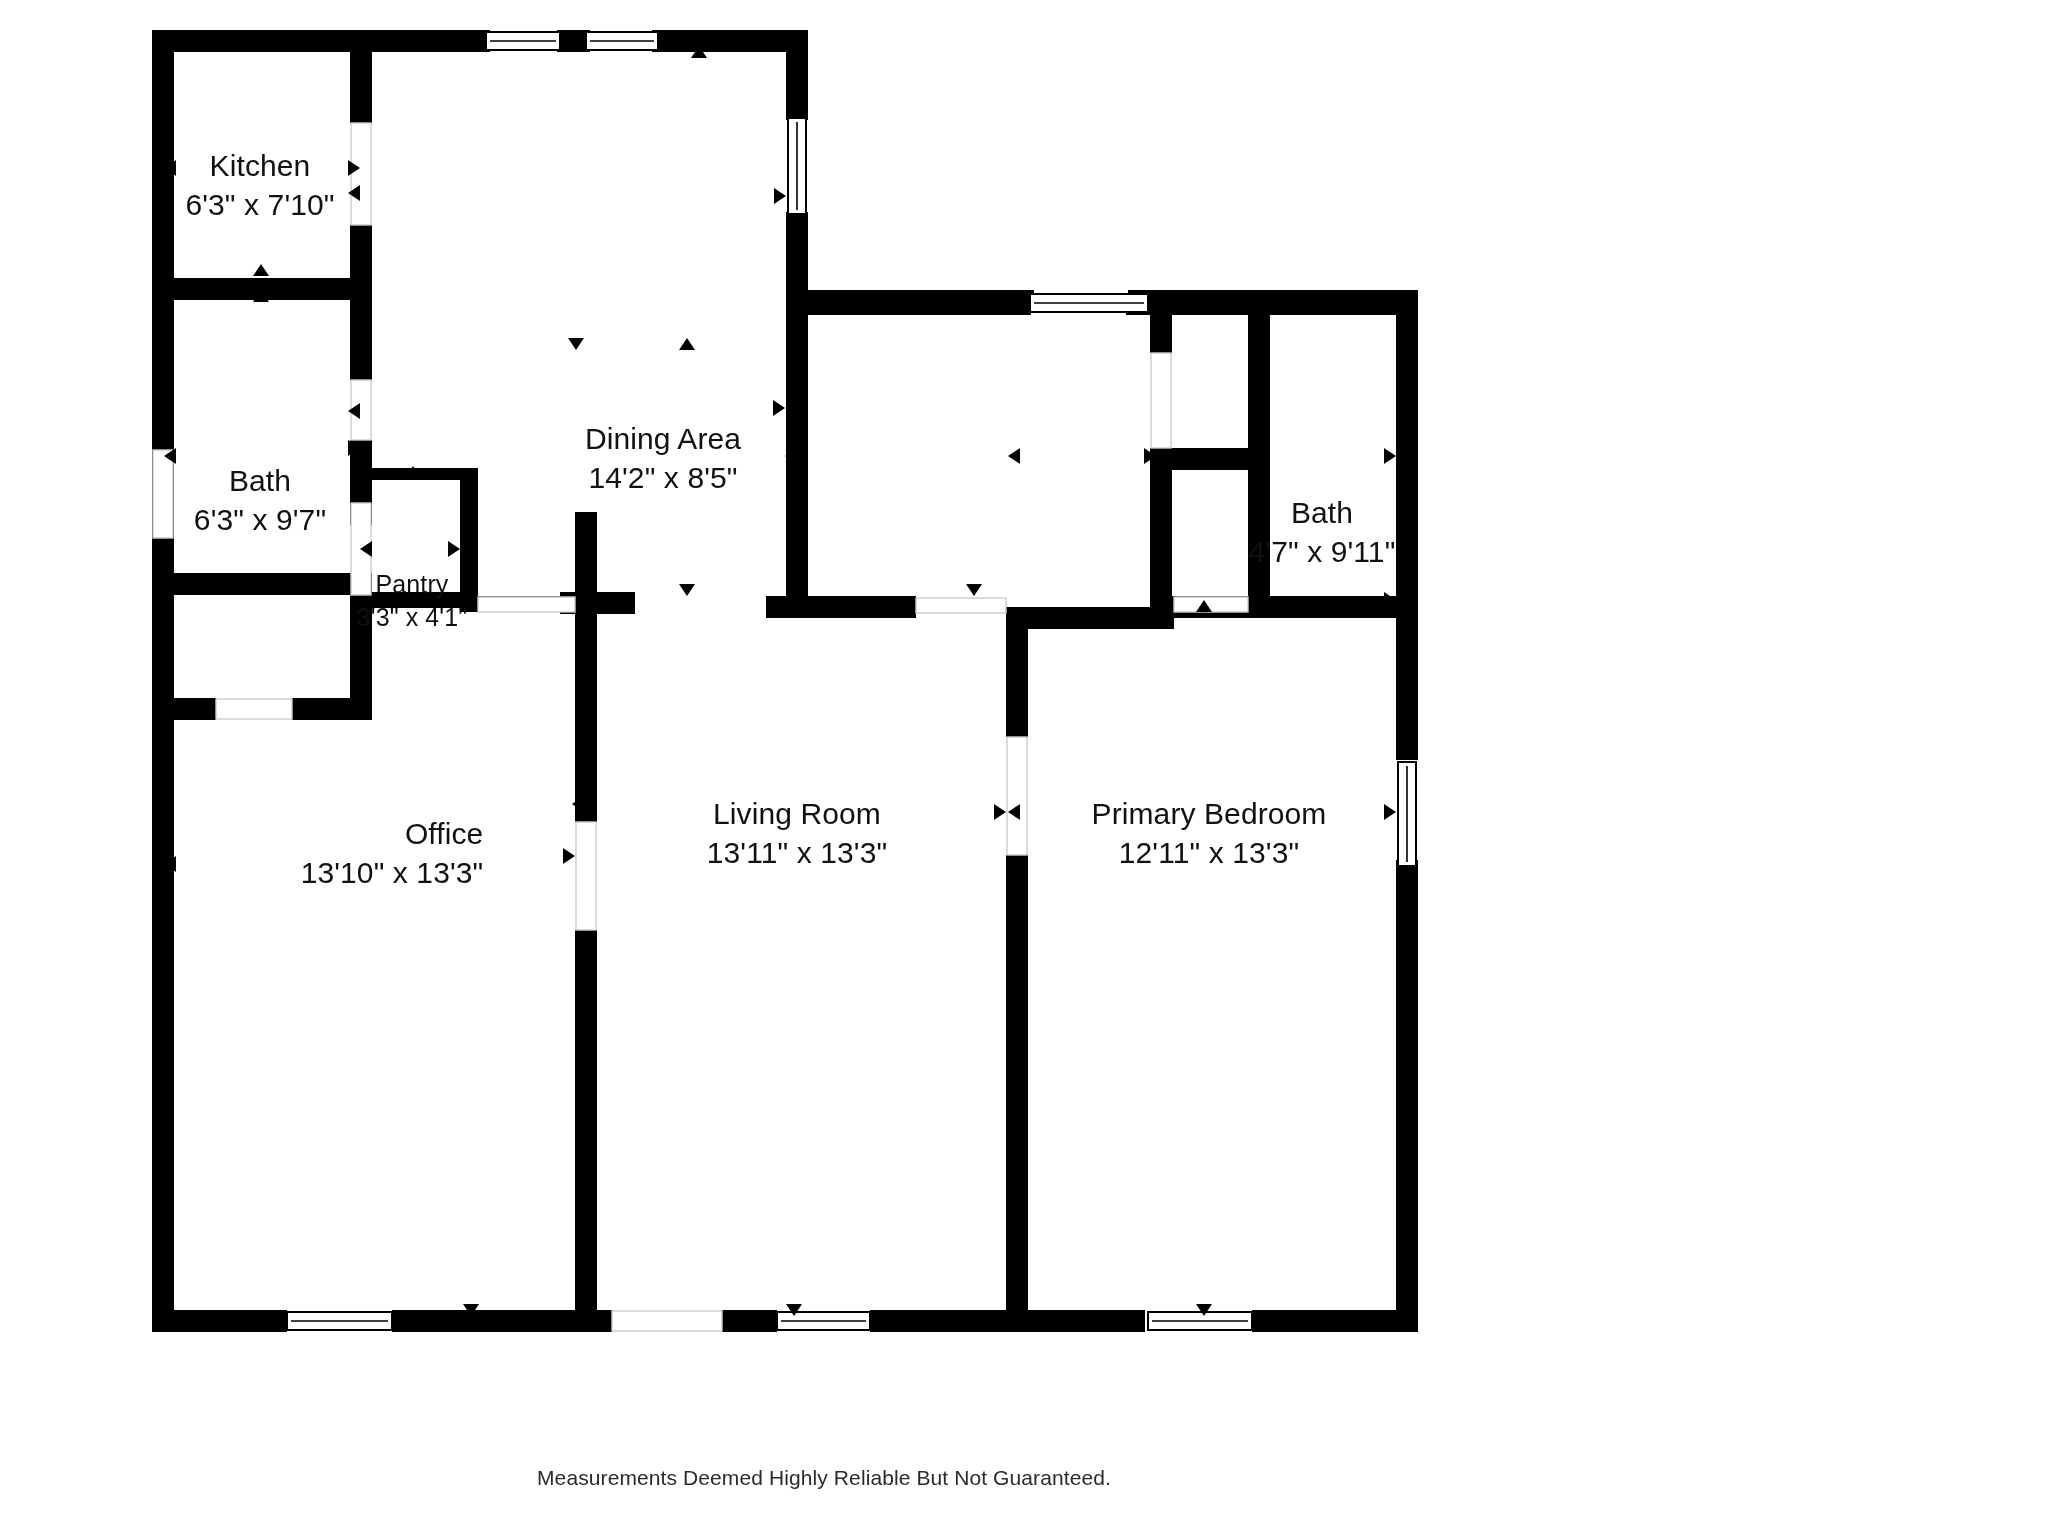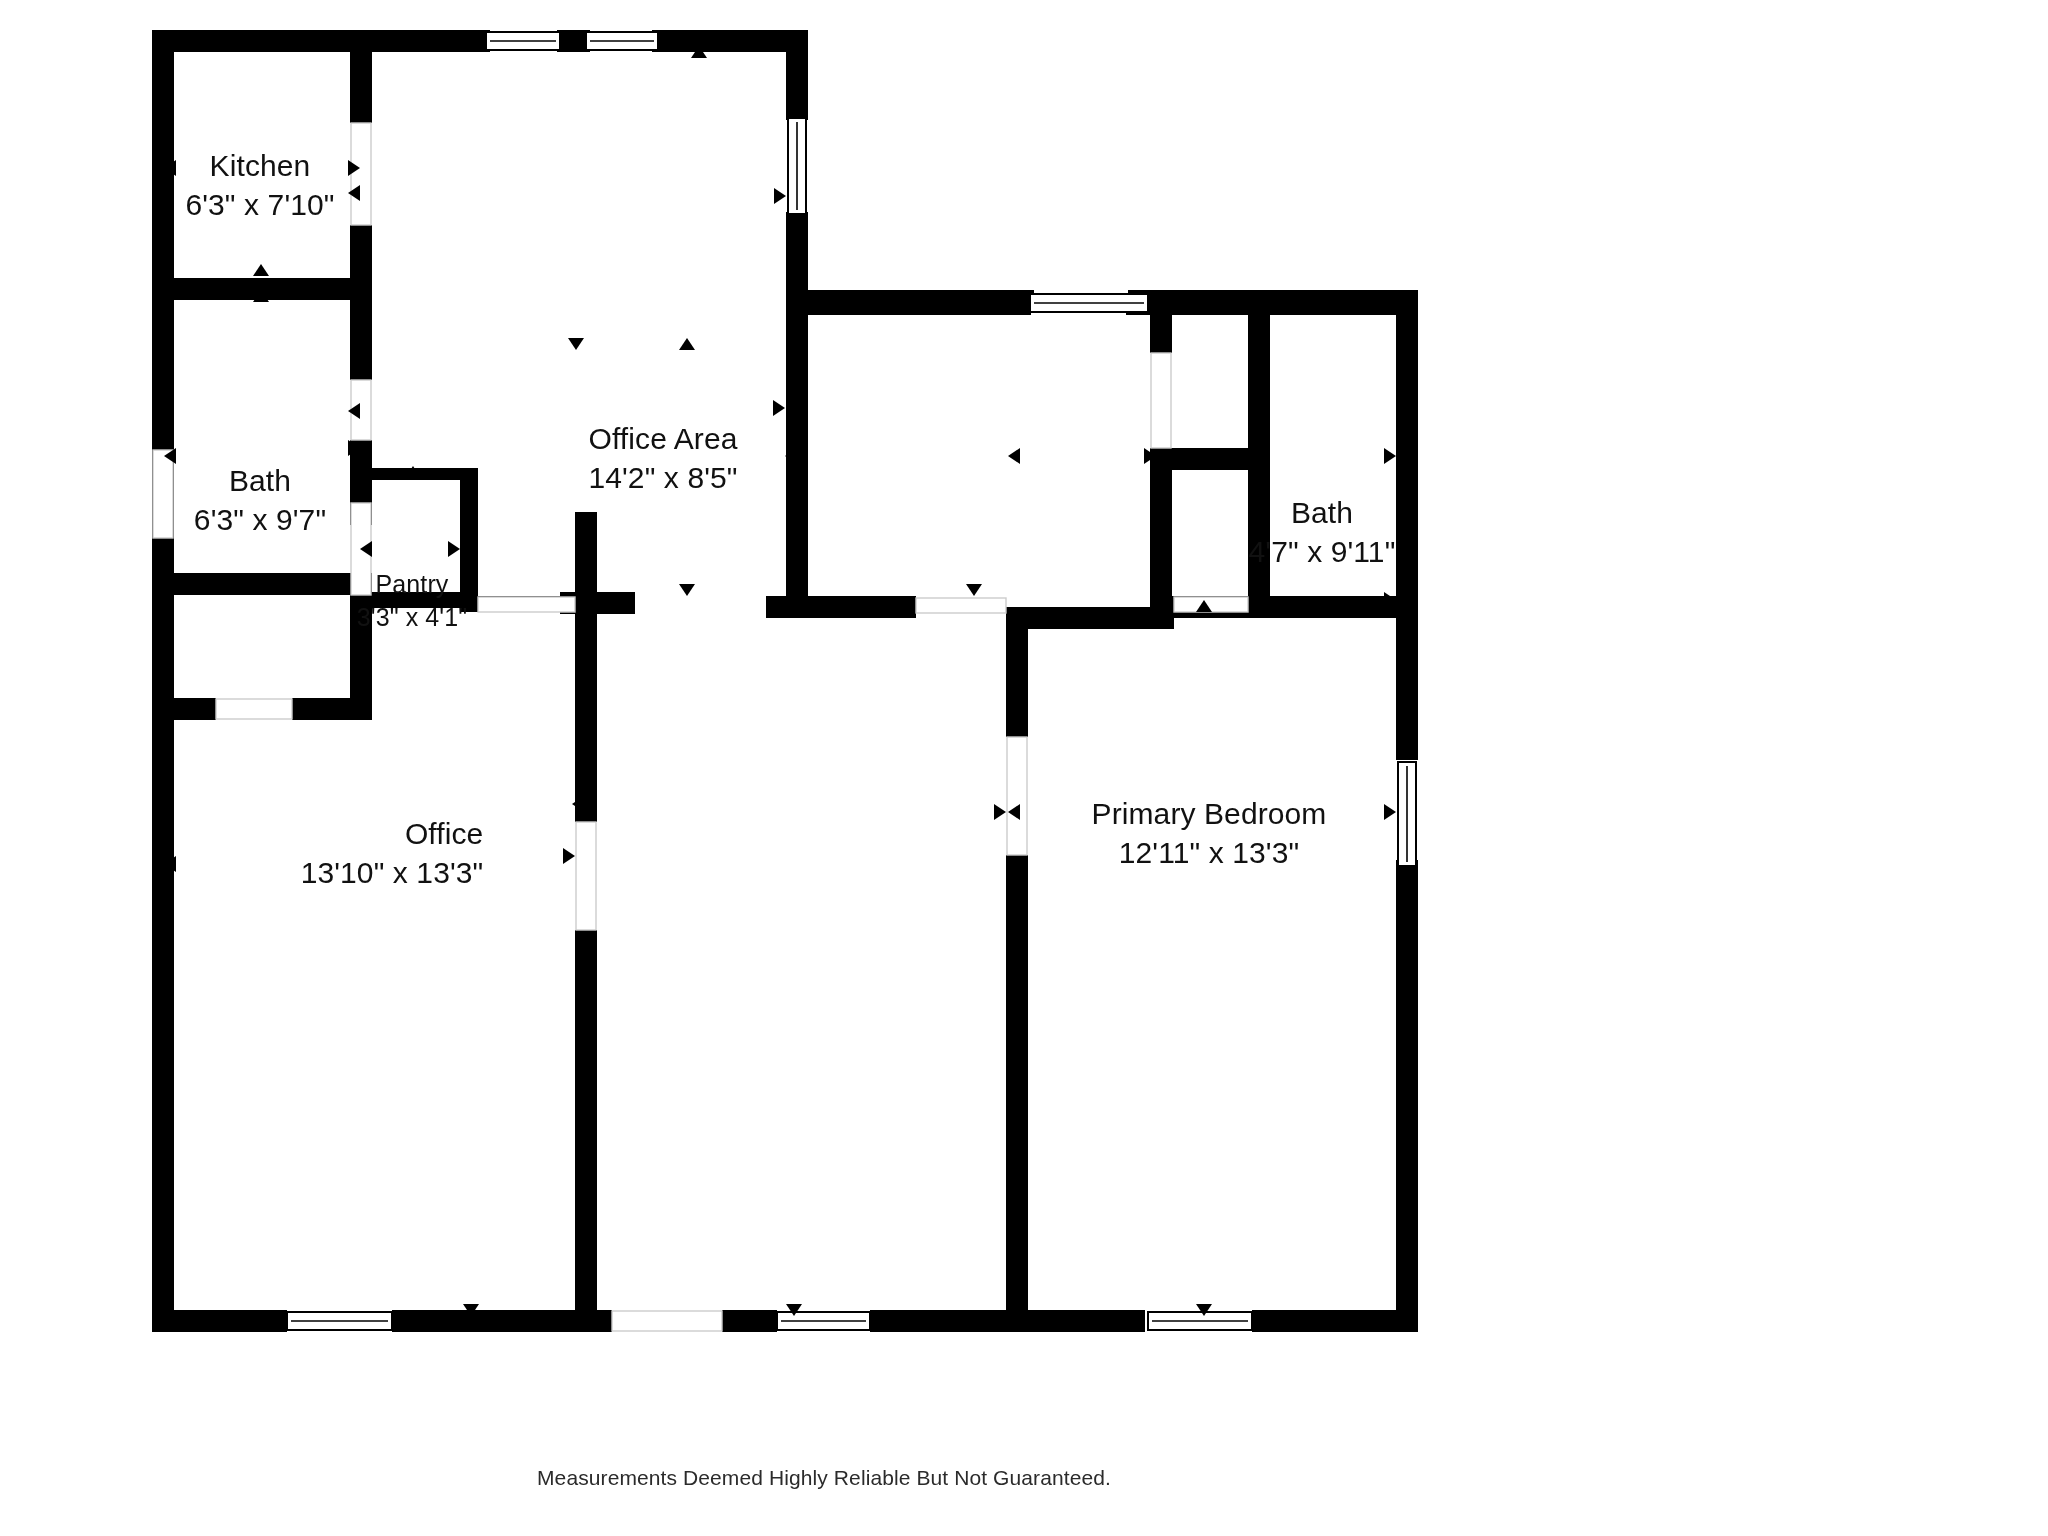--- a/index.html
+++ b/index.html
@@ -303,40 +303,44 @@
     <span class="rdim">6'3" x 7'10"</span>
   </div>
 
 
   <div class="room-label" style="left:260px; top:500px;">
     <span class="rname">Bath</span>
     <span class="rdim">6'3" x 9'7"</span>
   </div>
 
   <div class="room-label" style="left:663px; top:458px;">
-    <span class="rname">Office Area</span>
+    <span class="rname">Dining Area</span>
     <span class="rdim">14'2" x 8'5"</span>
   </div>
 
 
   <div class="room-label" style="left:1322px; top:532px;">
     <span class="rname">Bath</span>
     <span class="rdim">4'7" x 9'11"</span>
   </div>
 
   <div class="room-label small" style="left:412px; top:564px;margin-top:36px;">
     <span class="rname">Pantry</span>
     <span class="rdim">3'3" x 4'1"</span>
   </div>
 
   <div class="room-label" style="left:392px; top:853px;text-align:right;">
     <span class="rname">Office</span>
     <span class="rdim">13'10" x 13'3"</span>
   </div>
 
+  <div class="room-label" style="left:797px; top:833px;">
+    <span class="rname">Living Room</span>
+    <span class="rdim">13'11" x 13'3"</span>
+  </div>
 
   <div class="room-label" style="left:1209px; top:833px;">
     <span class="rname">Primary Bedroom</span>
     <span class="rdim">12'11" x 13'3"</span>
   </div>
 
   <div id="footer-note">Measurements Deemed Highly Reliable But Not Guaranteed.</div>
 
 </div>
 

